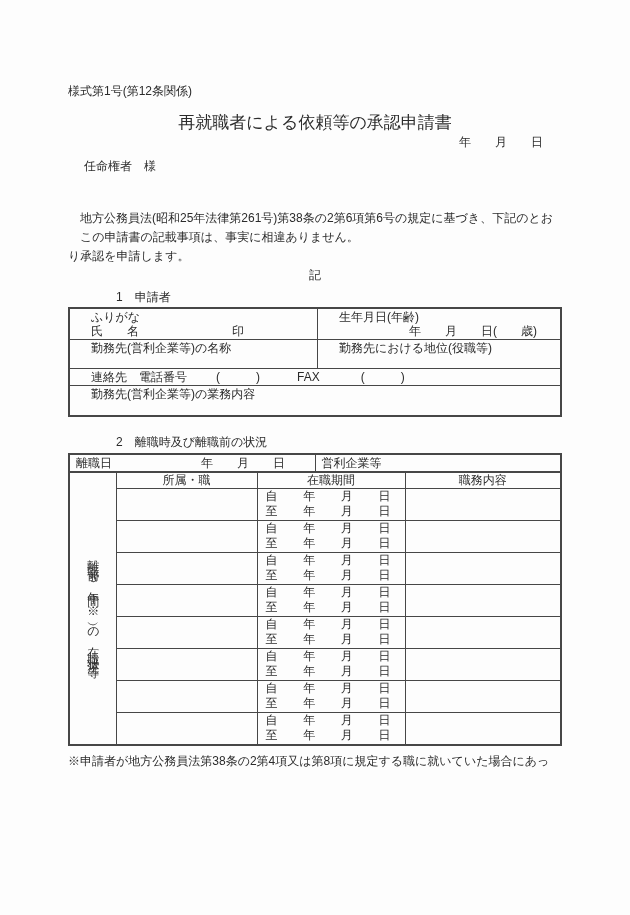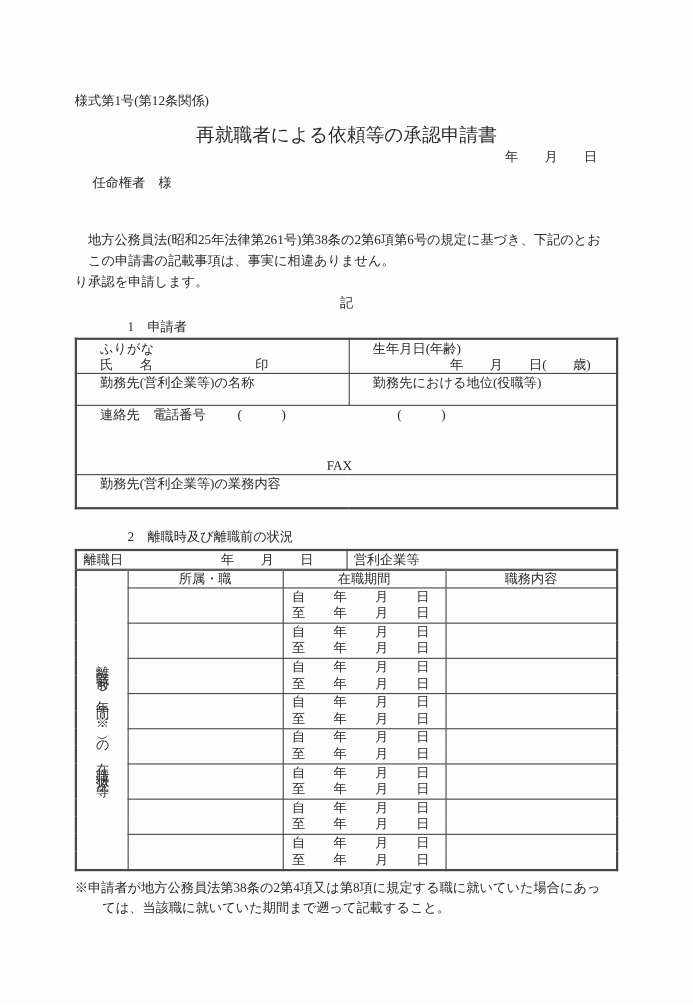--- a/index.html
+++ b/index.html
@@ -2,21 +2,21 @@
 <html><head>
 <meta charset="utf-8">
 <style>
   * { box-sizing: border-box; margin: 0; padding: 0; }
   html, body { background: #ffffff; }
   .page {
     position: relative;
     width: 630px; height: 915px;
     background: #fdfdfd;
     color: #2b2b2b;
-    font-family: Liberation Serif, serif;
+    font-family: Liberation Sans, sans-serif;
     font-size: 12px;
     overflow: hidden;
   }
   .inner { padding: 85px 68px 0 68px; }
 
   .form-number { line-height: 13px; font-size: 12px; }
   .doc-title { margin-top: 17px; line-height: 15px; text-align: center; font-size: 17px; }
   .date-line { margin-top: 5px; line-height: 15px; text-align: right; padding-right: 19px; }
   .addressee { margin-top: 9px; line-height: 15px; padding-left: 16px; }
 
@@ -34,21 +34,21 @@
   .t1 .half-l { width: 50.5%; }
   .t1 .rowA td { height: 30px; }
   .t1 .rowB td { height: 29px; }
   .t1 .rowC td { height: 15px; }
   .t1 .rowD td { height: 30px; }
   .name-line { display: flex; }
   .name-line .seal { margin-left: auto; padding-right: 52px; }
   .birth-blank { text-align: right; padding-right: 2px; }
   .contact-line { display: flex; white-space: pre; }
   .contact-line .phone-blank { margin-left: 29px; }
-  .contact-line .fax-label { margin-left: 37px; margin-top: 46px; }
+  .contact-line .fax-label { margin-left: 37px; }
   .contact-line .fax-blank { margin-left: 41px; }
 
   
   .t2a { margin-top: 3px; border: 2px solid #474747; border-bottom: none; }
   .t2a td { border: 1px solid #474747; padding: 1px 6px; height: 14px; }
   .t2a .half-l { width: 50%; }
   .resign-line { display: flex; }
   .resign-line .blank { margin-left: 89px; }
 
   .t2b { border: 2px solid #474747; border-top: 1px solid #474747; }
@@ -345,17 +345,16 @@
                 <span>日</span>
               </div>
             </td>
             <td class="colD"></td>
           </tr>
         </tbody>
       </table>
 
     <div class="footnote">
       <div class="fn1">※申請者が地方公務員法第38条の2第4項又は第8項に規定する職に就いていた場合にあっ</div>
-      <div class="fn2">ては、当該職に就いていた期間まで遡って記載すること。</div>
     </div>
 
   </div>
 </div>
 
 </body></html>

